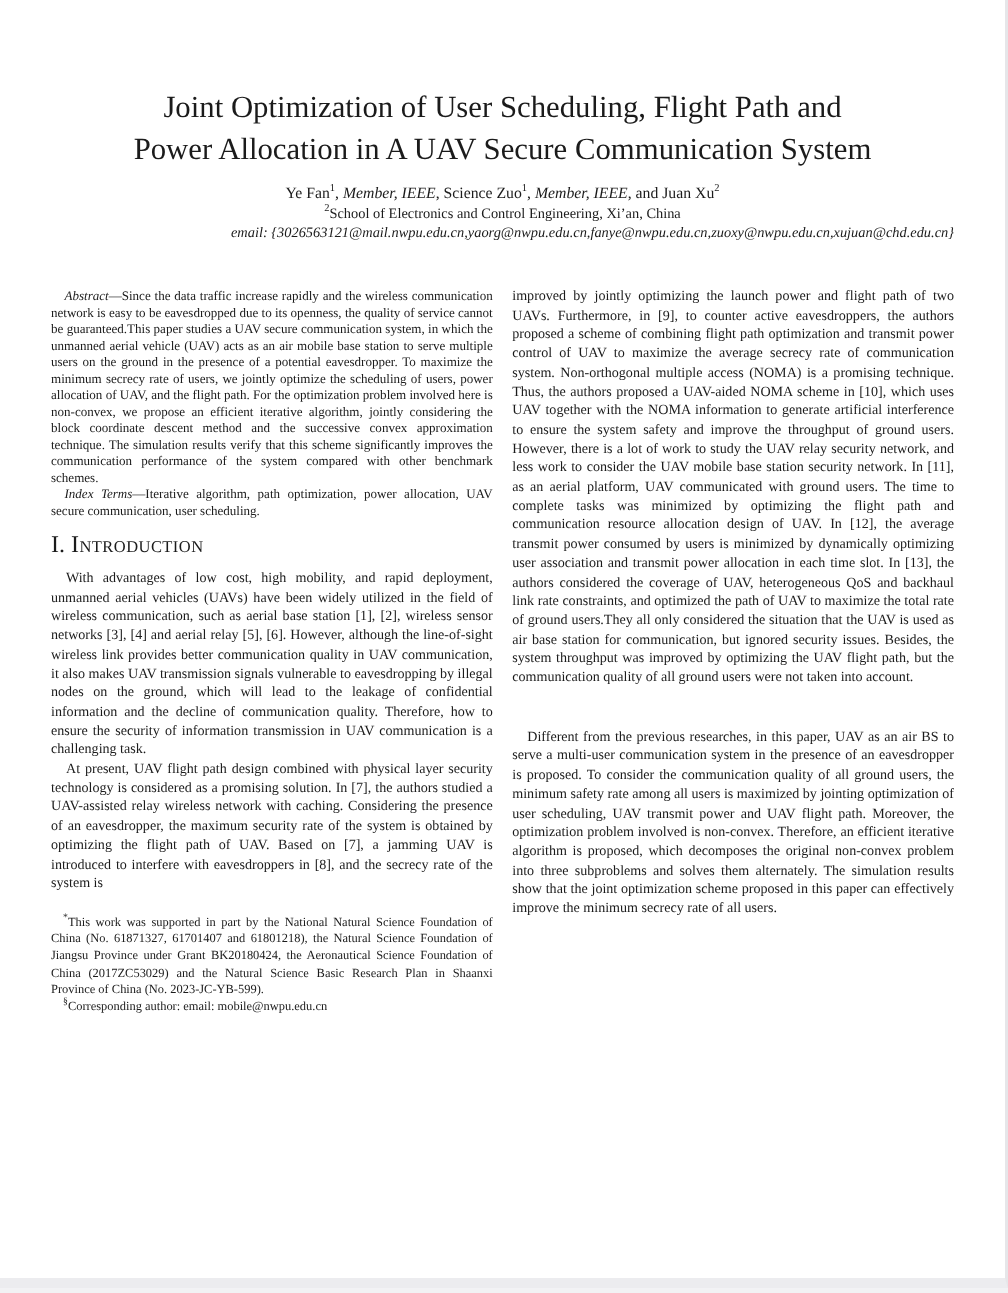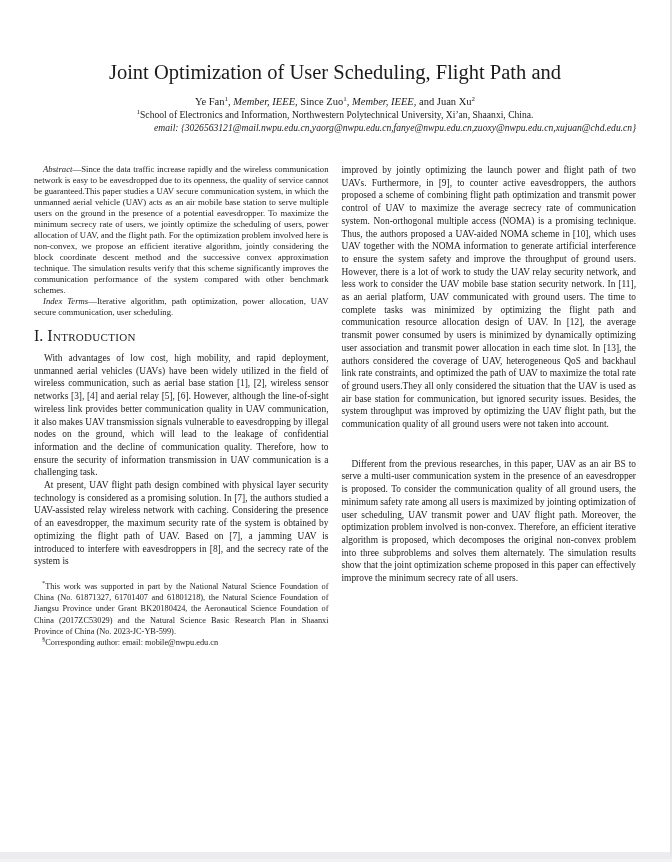--- a/index.html
+++ b/index.html
@@ -45,25 +45,26 @@
   .footnote p { text-indent: 8px; }
   .fn-mark { font-size: 6.5px; vertical-align: super; line-height: 0; }
 </style>
 </head>
 <body>
 
 <div class="sheet">
 
   <div class="title">
     <div>Joint Optimization of User Scheduling, Flight Path and</div>
+    <div>Power Allocation in A UAV Secure Communication System</div>
   </div>
 
   <div class="authors">
-    <div class="aline"><span>Ye Fan</span><sup>1</sup><span>, </span><span class="seg-i">Member, IEEE</span><span>, Since Zuo</span><sup>1</sup><span>, </span><span class="seg-i">Member, IEEE</span><span>, and Juan Xu</span><sup>2</sup></div>
-    <div class="affil"><sup>1</sup><span>School of Electronics and Information, Northwestern Polytechnical University, Xi’an, Shaanxi, China.</span></div>
+    <div class="aline"><span>Ye Fan</span><sup>1</sup><span>, </span><span class="seg-i">Member, IEEE</span><span>, Science Zuo</span><sup>1</sup><span>, </span><span class="seg-i">Member, IEEE</span><span>, and Juan Xu</span><sup>2</sup></div>
+    <div class="affil"><sup>2</sup><span>School of Electronics and Control Engineering, Xi’an, China</span></div>
     <div class="email">email: {3026563121@mail.nwpu.edu.cn,yaorg@nwpu.edu.cn,fanye@nwpu.edu.cn,zuoxy@nwpu.edu.cn,xujuan@chd.edu.cn}</div>
   </div>
 
   <div class="columns">
 
     <div class="col">
       <p class="abstract"><span class="lead">Abstract</span><span>—</span><span>Since the data traffic increase rapidly and the wireless communication network is easy to be eavesdropped due to its openness, the quality of service cannot be guaranteed.This paper studies a UAV secure communication system, in which the unmanned aerial vehicle (UAV) acts as an air mobile base station to serve multiple users on the ground in the presence of a potential eavesdropper. To maximize the minimum secrecy rate of users, we jointly optimize the scheduling of users, power allocation of UAV, and the flight path. For the optimization problem involved here is non-convex, we propose an efficient iterative algorithm, jointly considering the block coordinate descent method and the successive convex approximation technique. The simulation results verify that this scheme significantly improves the communication performance of the system compared with other benchmark schemes.</span></p>
 
       <p class="indexterms"><span class="lead">Index Terms</span><span>—</span><span>Iterative algorithm, path optimization, power allocation, UAV secure communication, user scheduling.</span></p>
 

